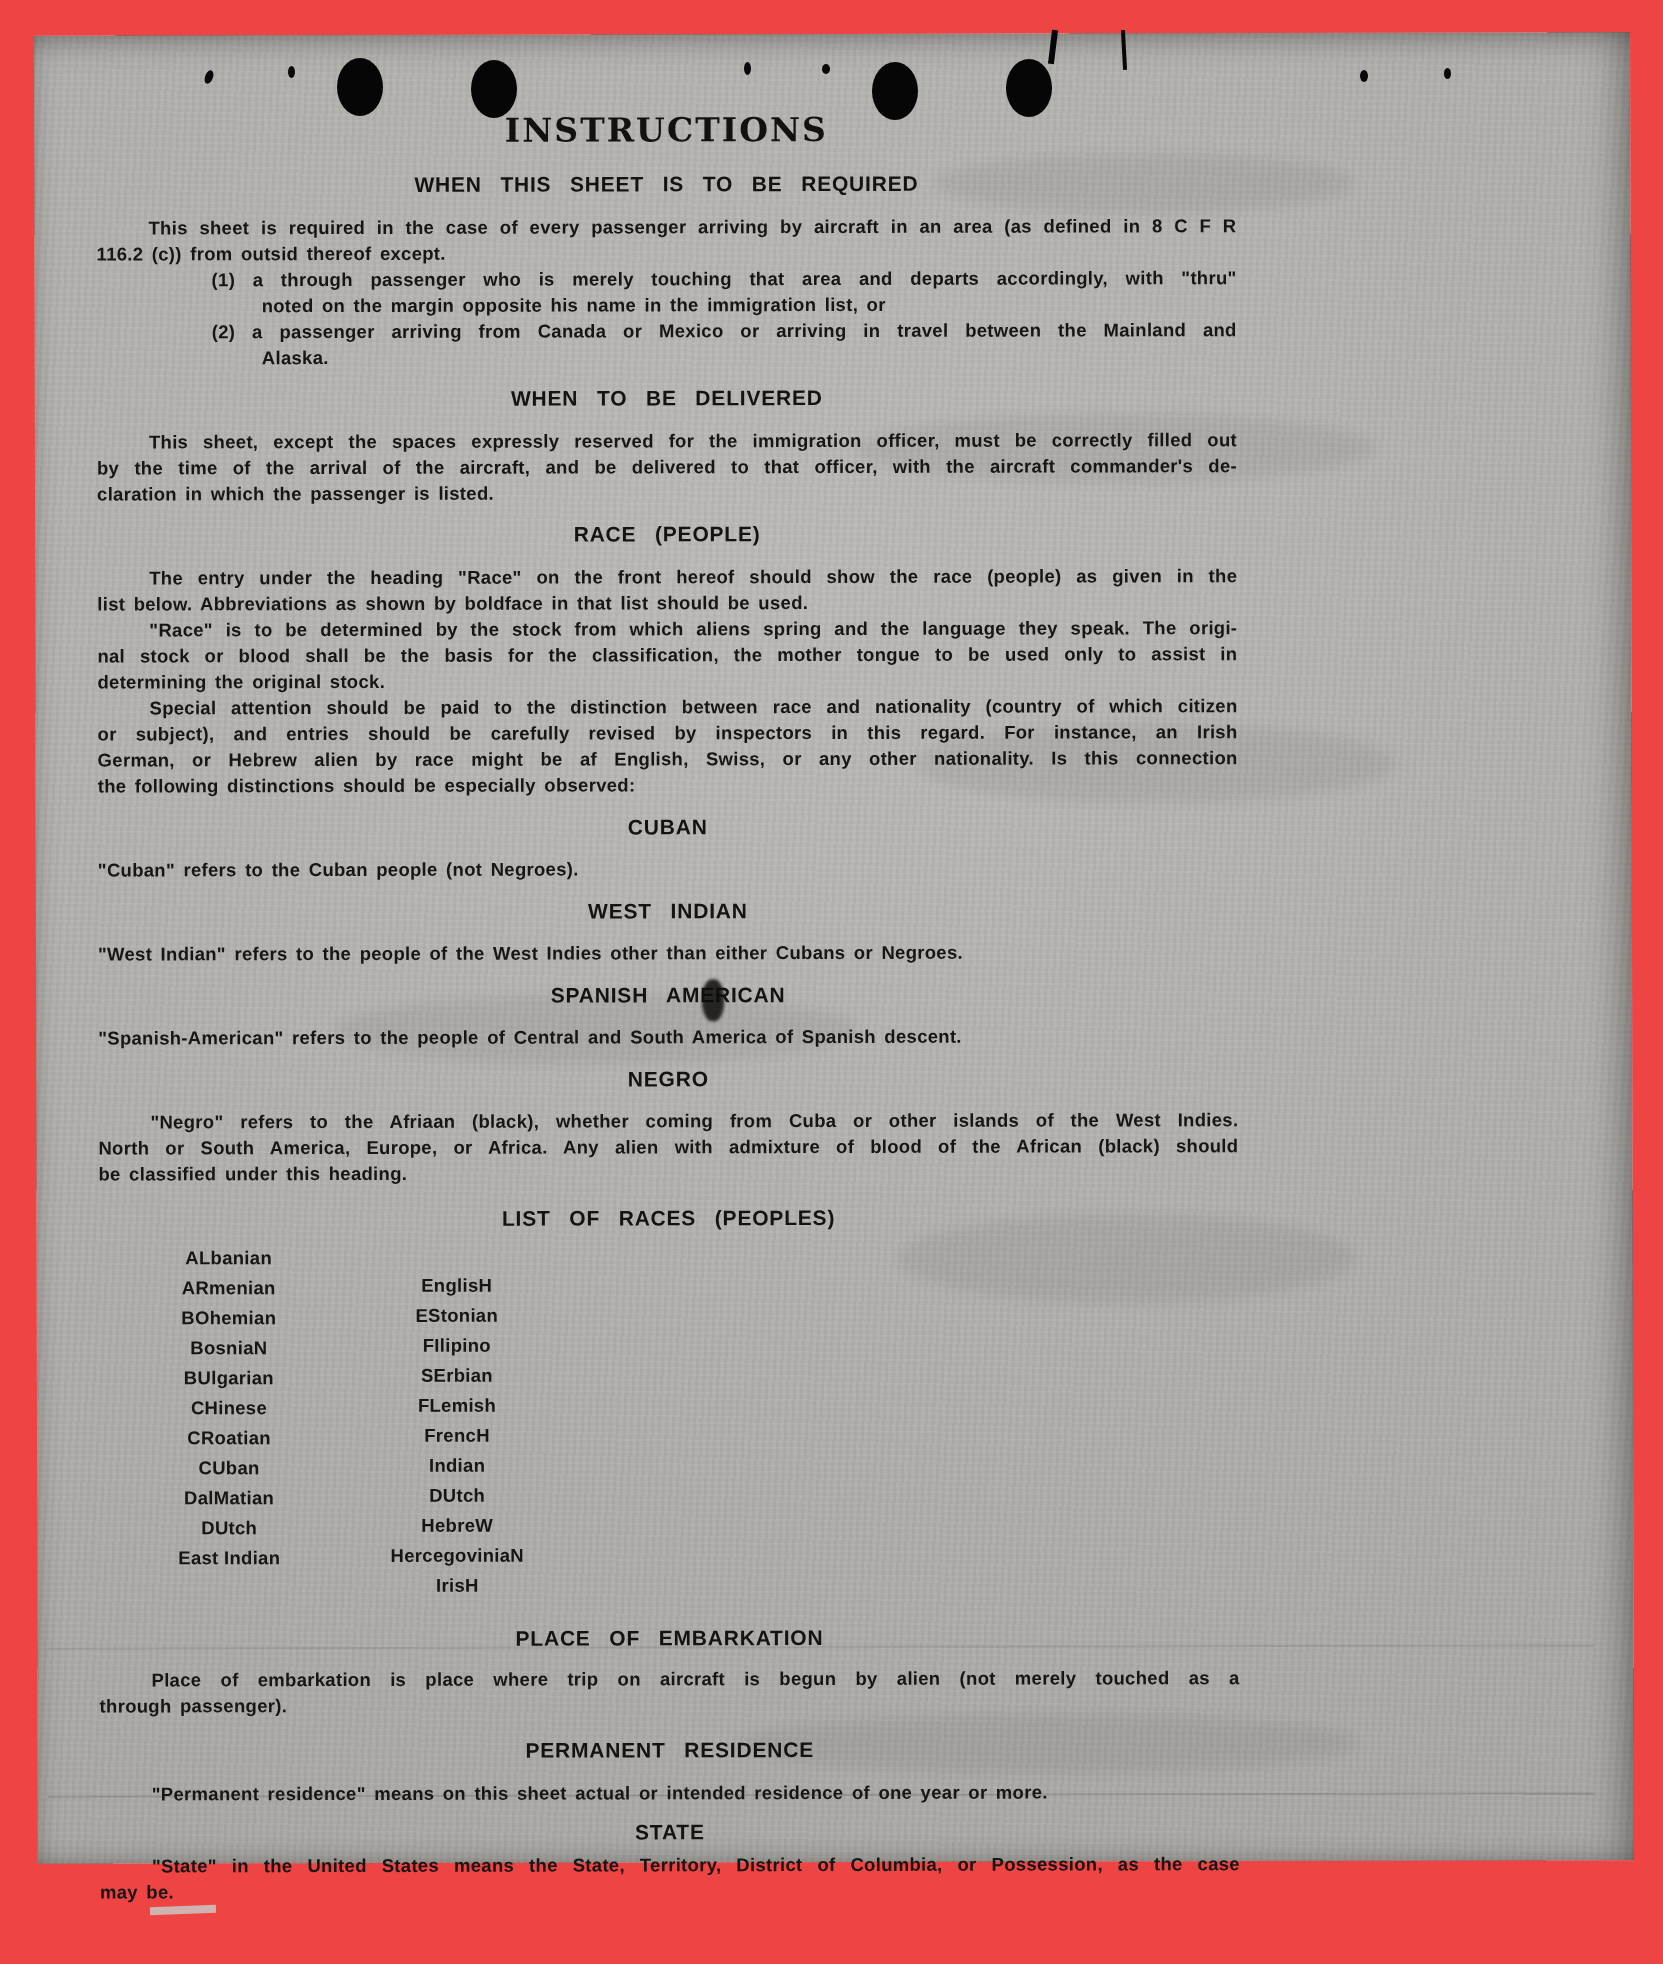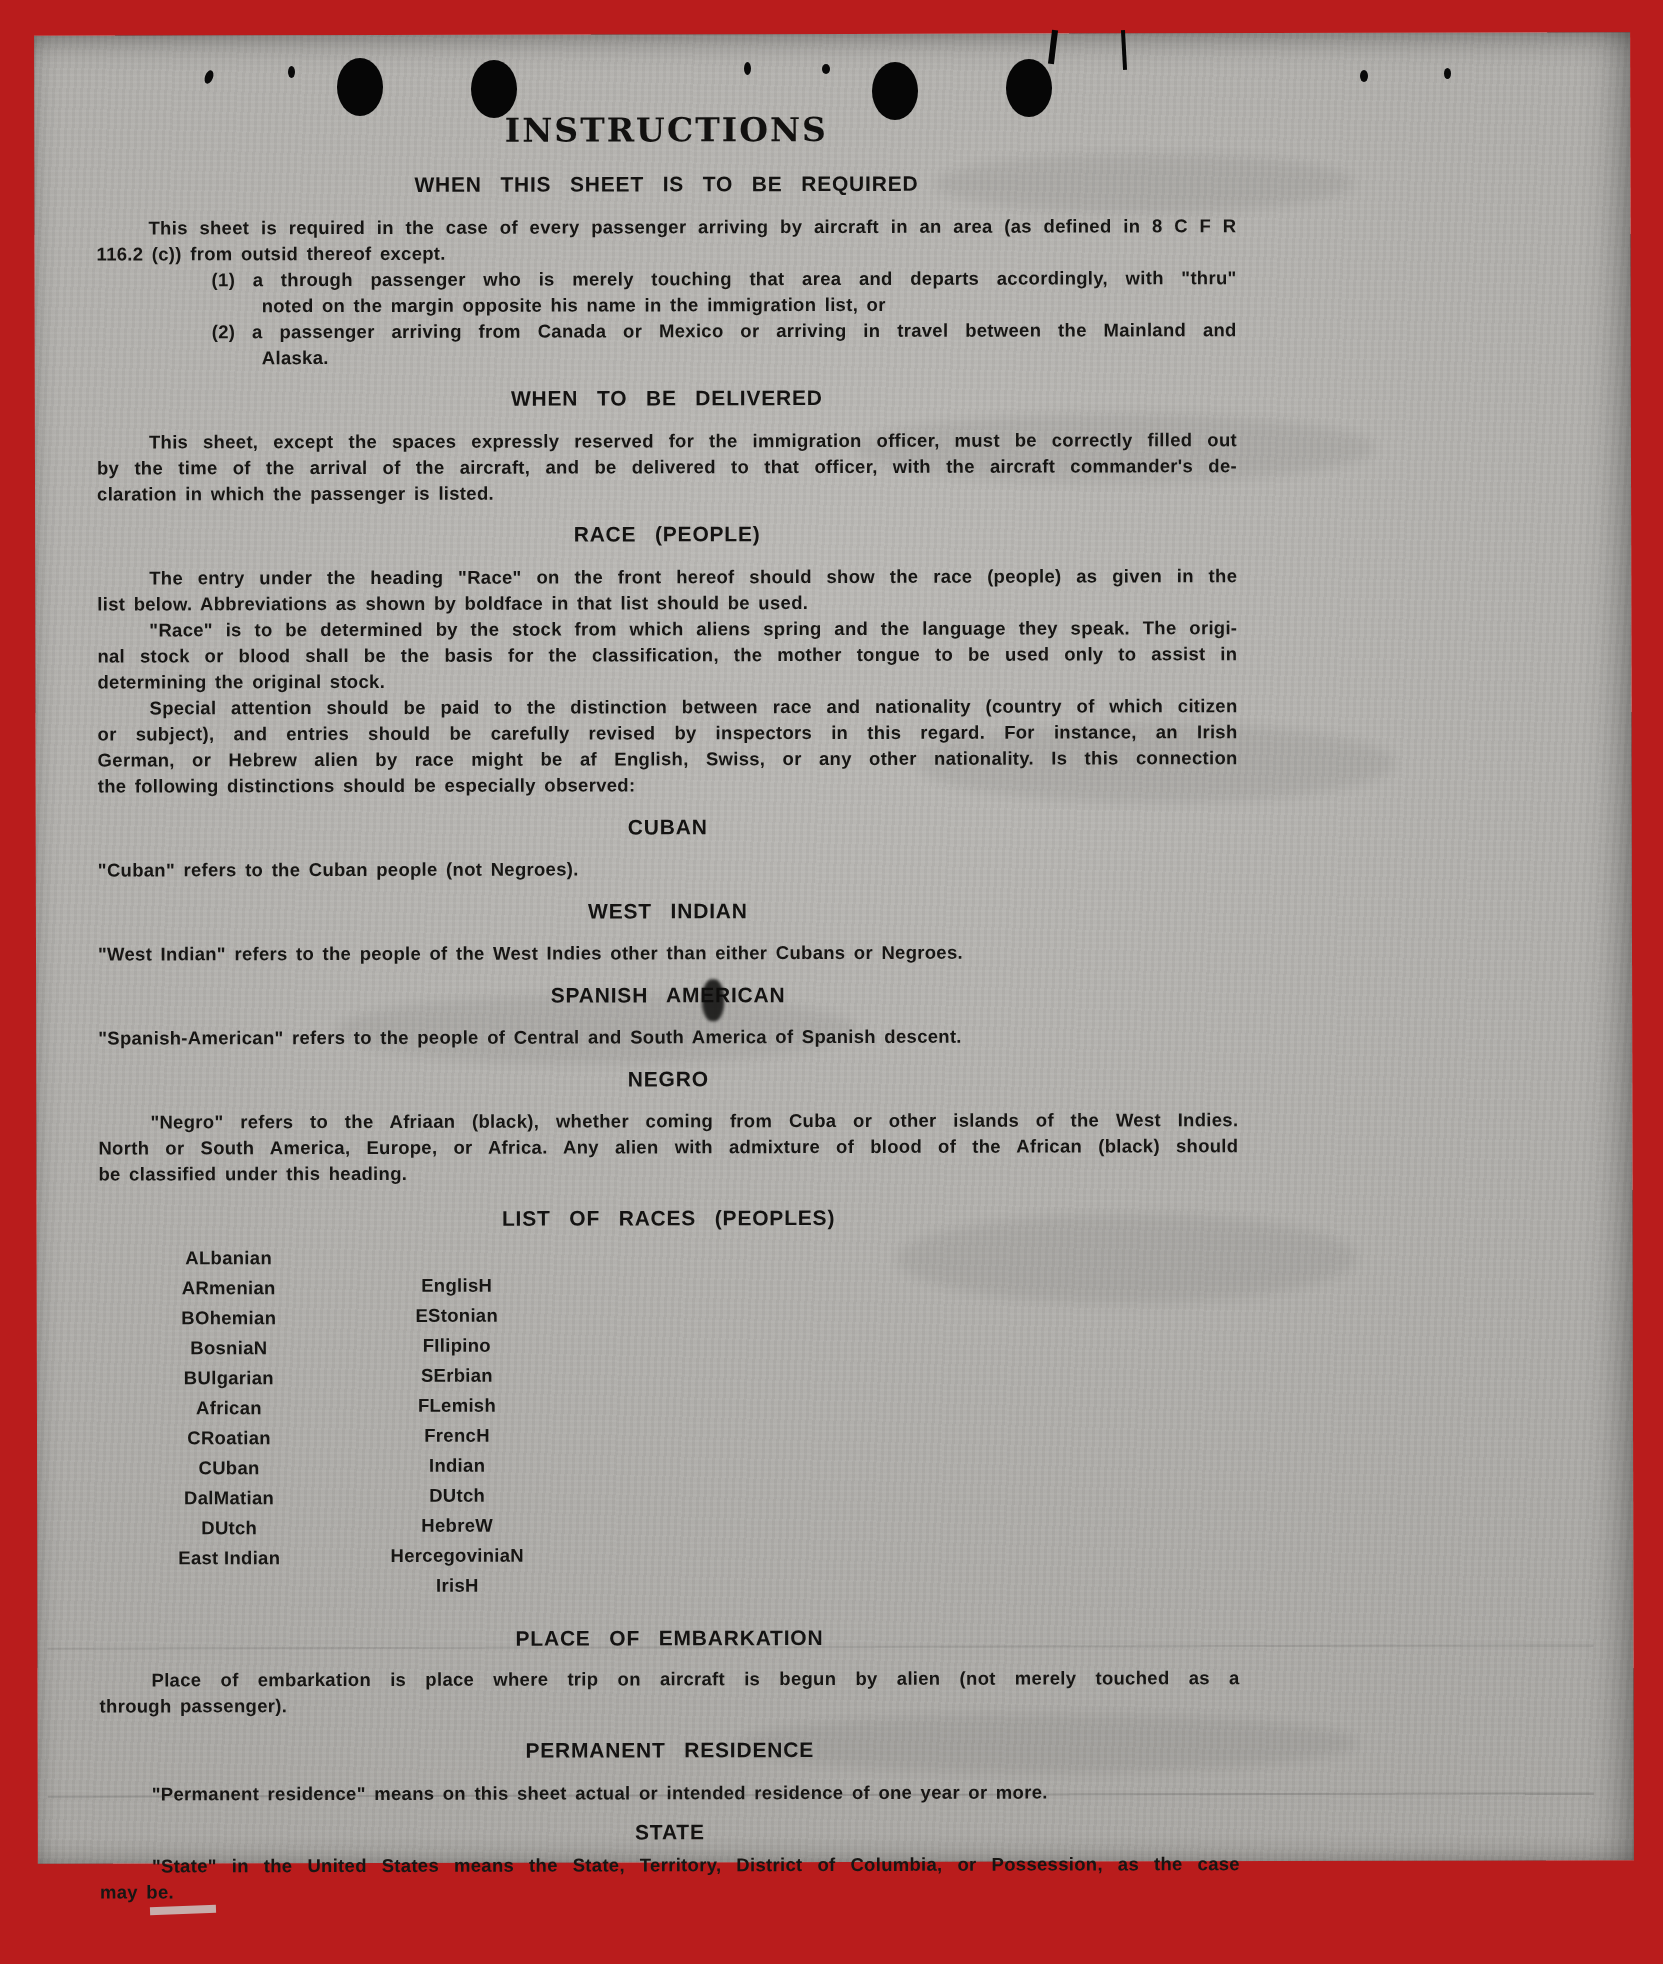--- a/index.html
+++ b/index.html
@@ -1,17 +1,17 @@
 <!DOCTYPE html>
 <html><head>
 <meta charset="utf-8">
 <style>
   html,body { margin:0; padding:0; background:#000; }
   .stage {
-    position:relative; width:1663px; height:1964px; background:#b91c1c;
+    position:relative; width:1663px; height:1964px; background:#ef4444;
     overflow:hidden; font-family:"Liberation Sans", sans-serif;
   }
   .paper {
     position:absolute; left:36px; top:34px; width:1596px; height:1828px;
     background:
       radial-gradient(120% 90% at 45% 30%, rgba(255,255,255,.10), rgba(0,0,0,.07)),
       repeating-linear-gradient(93deg, rgba(0,0,0,.028) 0 3px, rgba(255,255,255,.022) 3px 7px),
       repeating-linear-gradient(1deg, rgba(255,255,255,.02) 0 2px, rgba(0,0,0,.016) 2px 6px),
       #b4b2ae;
     box-shadow: inset -28px 0 40px -22px rgba(0,0,0,.38),
@@ -148,21 +148,21 @@
       </div>
 
       <div class="sh races-heading">LIST OF RACES (PEOPLES)</div>
       <div class="races">
         <div class="rcol rc1">
           <div class="rl">ALbanian</div>
           <div class="rl">ARmenian</div>
           <div class="rl">BOhemian</div>
           <div class="rl">BosniaN</div>
           <div class="rl">BUlgarian</div>
-          <div class="rl">African</div>
+          <div class="rl">CHinese</div>
           <div class="rl">CRoatian</div>
           <div class="rl">CUban</div>
           <div class="rl">DalMatian</div>
           <div class="rl">DUtch</div>
           <div class="rl">East Indian</div>
         </div>
         <div class="rcol rc2">
           <div class="rl">EnglisH</div>
           <div class="rl">EStonian</div>
           <div class="rl">FIlipino</div>

